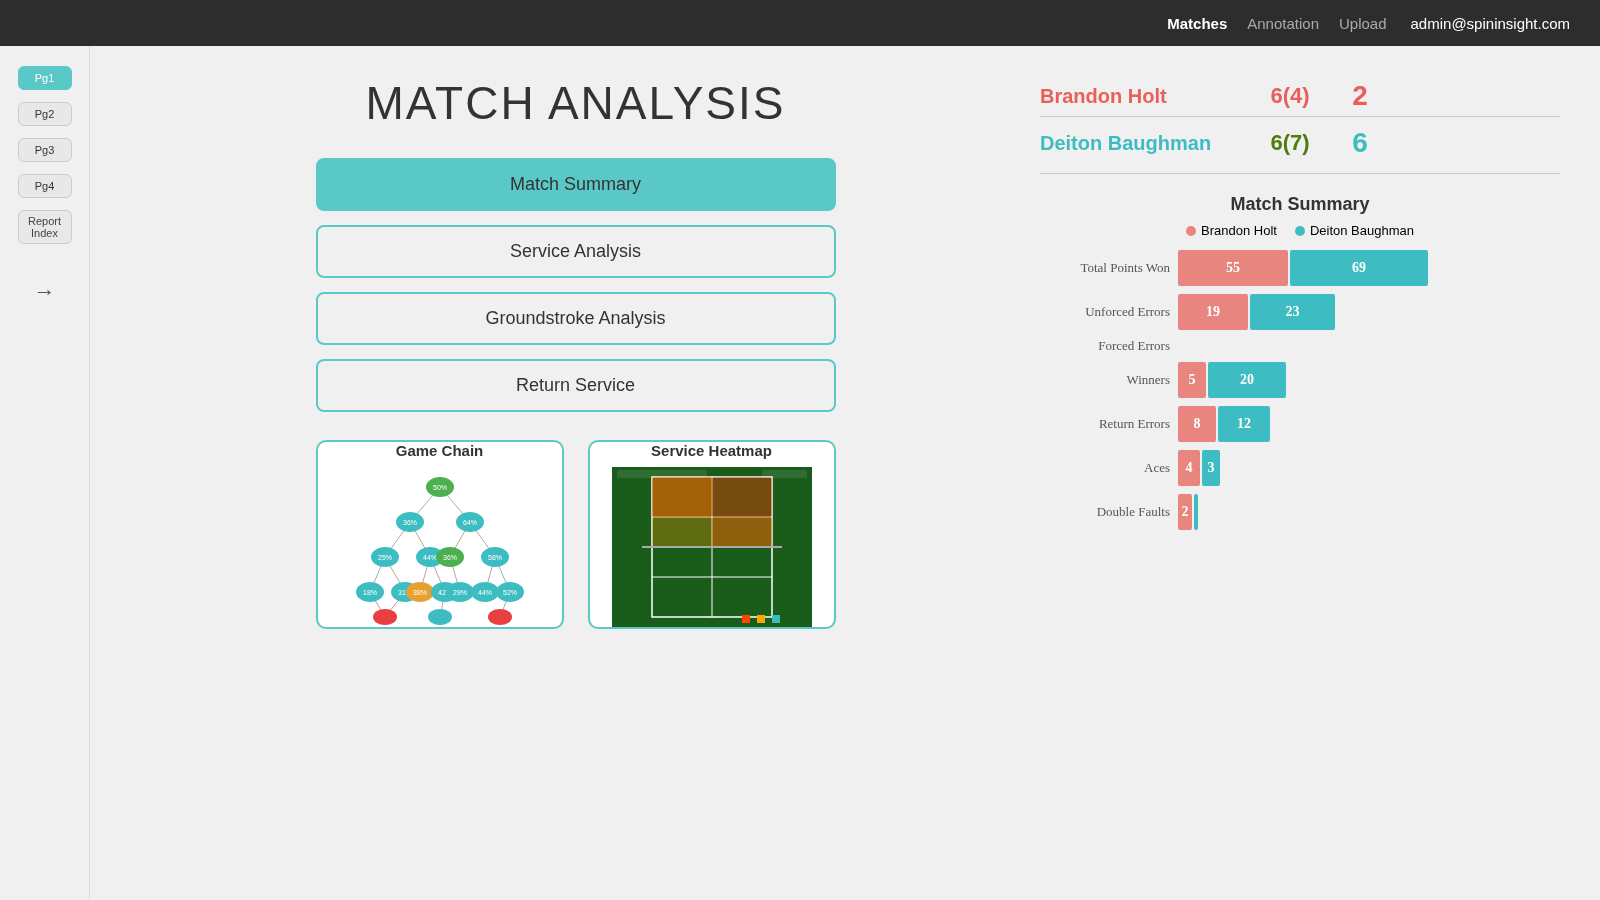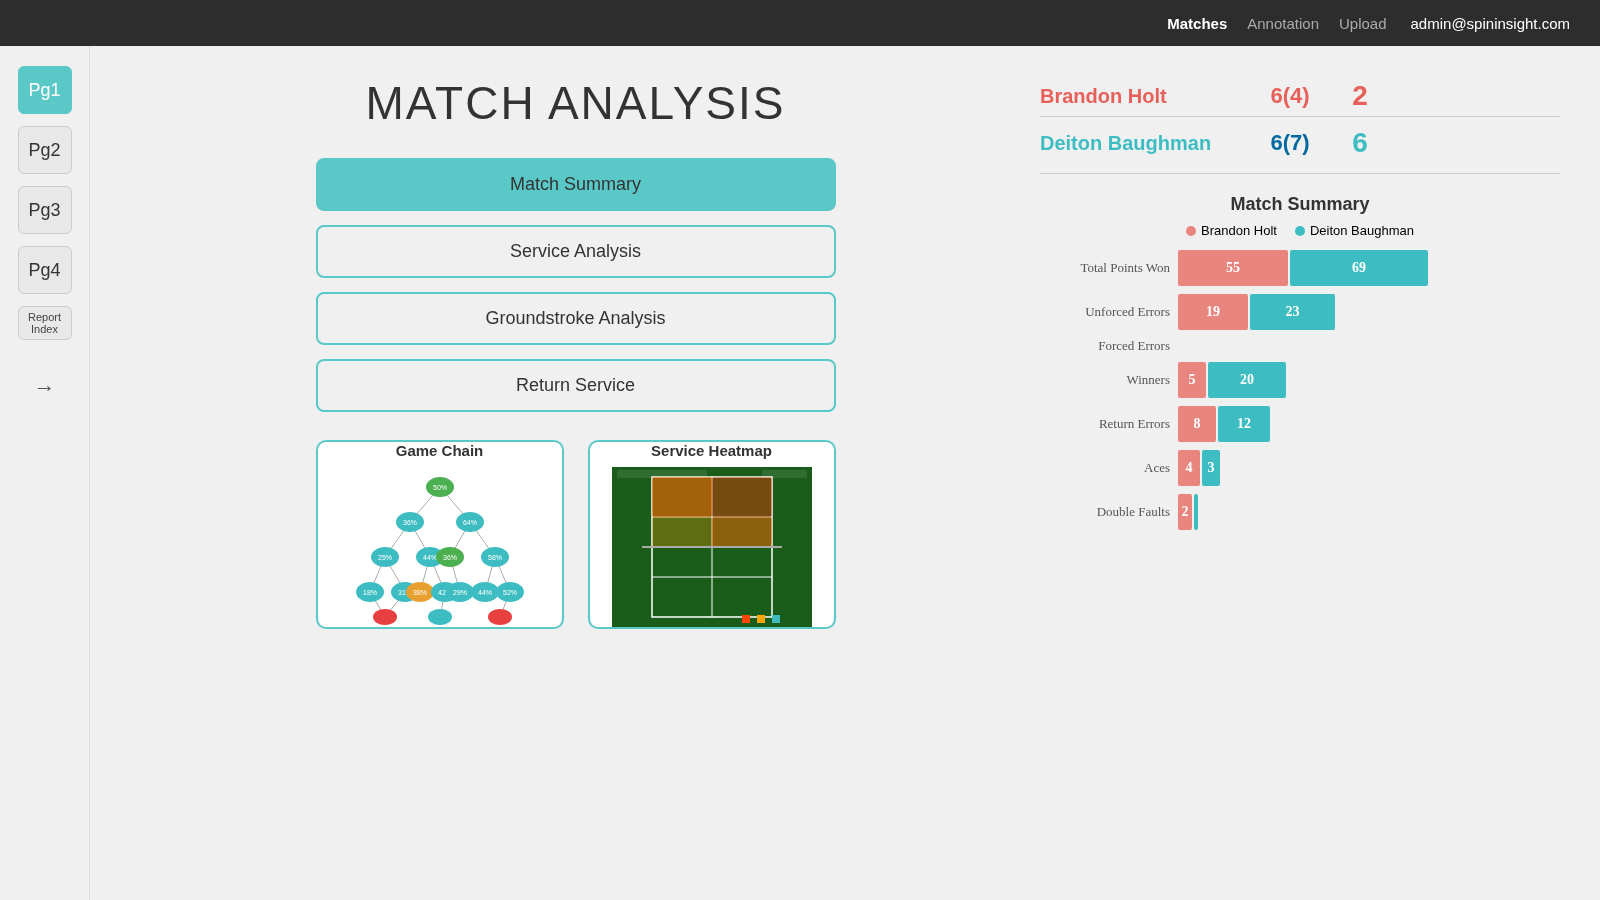--- a/index.html
+++ b/index.html
@@ -34,28 +34,28 @@
       padding-top: 20px;
       gap: 12px;
       position: fixed;
       left: 0;
       top: 46px;
       bottom: 0;
     }
 
     .page-btn {
       width: 54px;
-      height: 48px;
+      height: 24px;
       border: 1px solid #ccc;
       border-radius: 6px;
       background: #e8e8e8;
       display: flex;
       align-items: center;
       justify-content: center;
-      font-size: 18px;
+      font-size: 11px;
       color: #333;
       cursor: pointer;
     }
     .page-btn.active-pg {
       background: #5bc8c8;
       color: #fff;
       border-color: #5bc8c8;
     }
 
     .report-index {
@@ -171,21 +171,21 @@
     }
     .player-name.red { color: #e8605a; }
     .player-name.teal { color: #3dbdc2; }
     .score-set {
       font-size: 22px;
       font-weight: 600;
       width: 60px;
       text-align: center;
     }
     .score-set.red { color: #e8605a; }
-    .score-set.teal { color: #0369a1; }
+    .score-set.teal { color: #4d7c0f; }
     .score-match {
       font-size: 28px;
       font-weight: 700;
       width: 40px;
       text-align: center;
     }
     .score-match.red { color: #e8605a; }
     .score-match.teal { color: #3dbdc2; }
 
     .chart-section-title {

